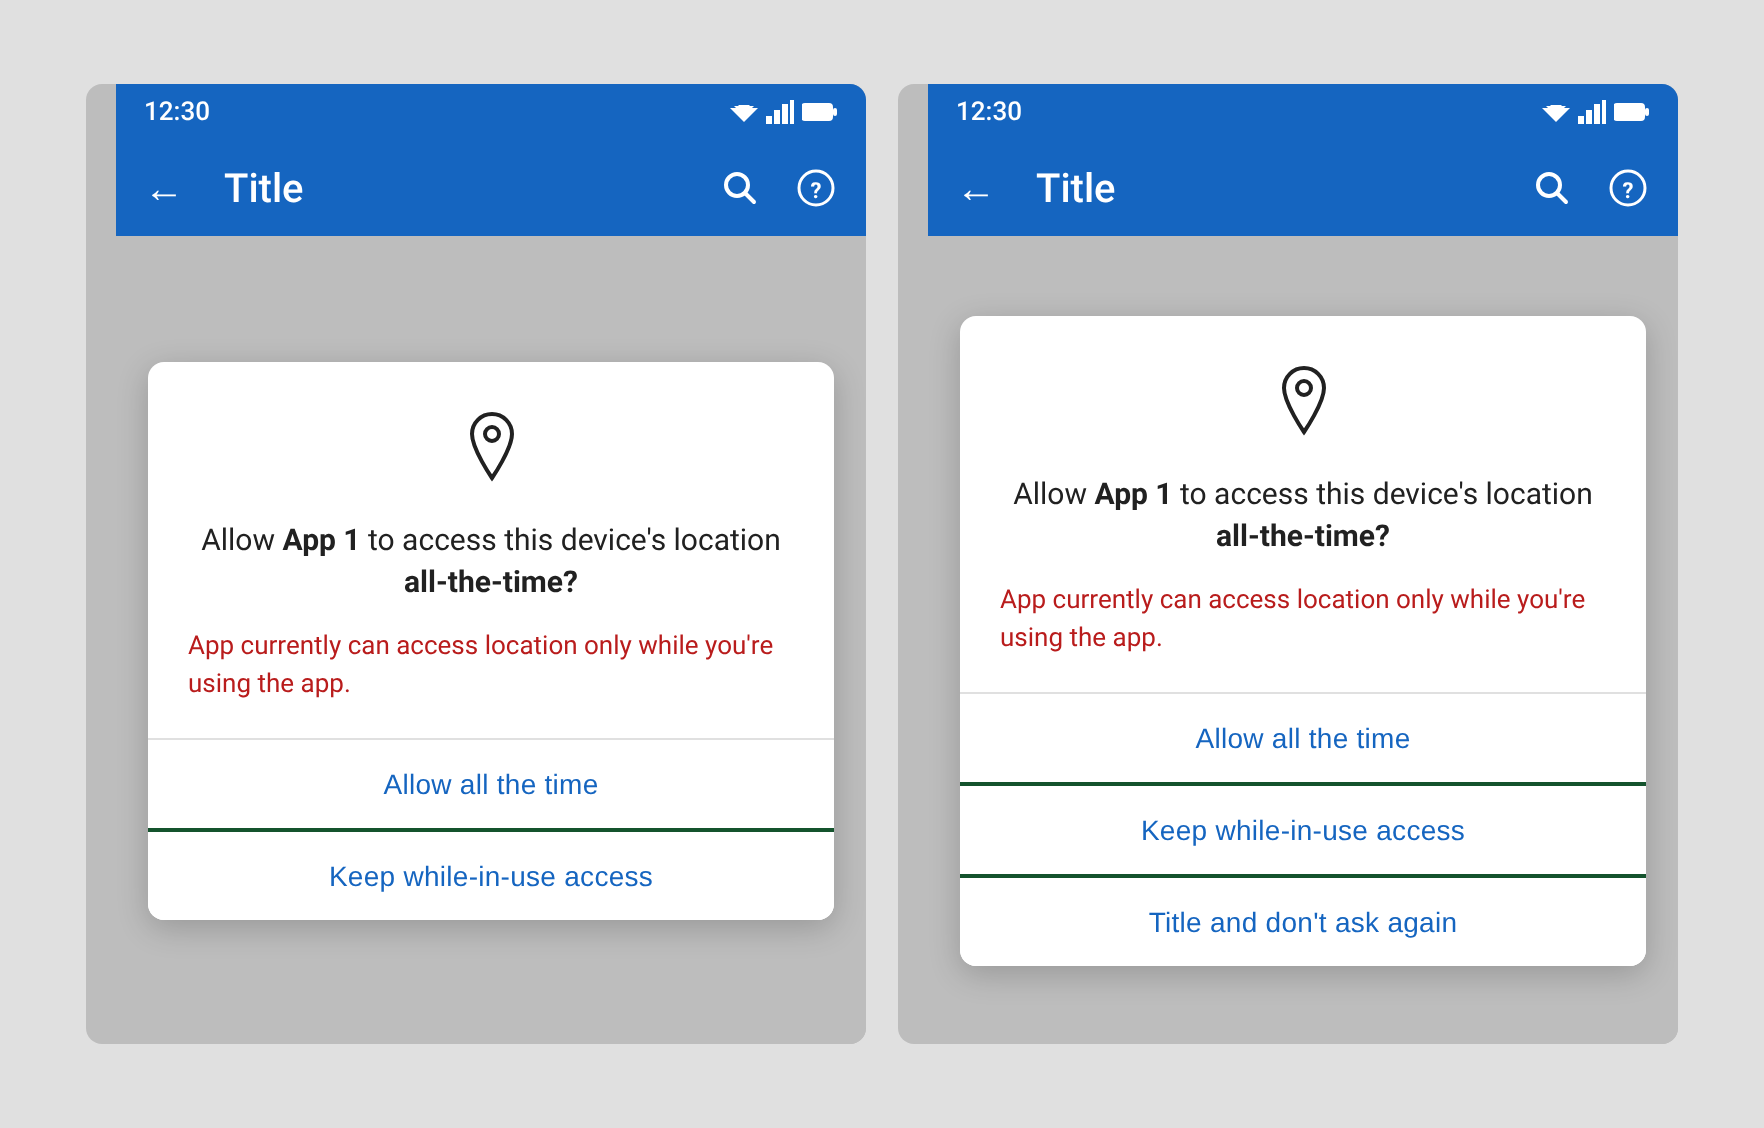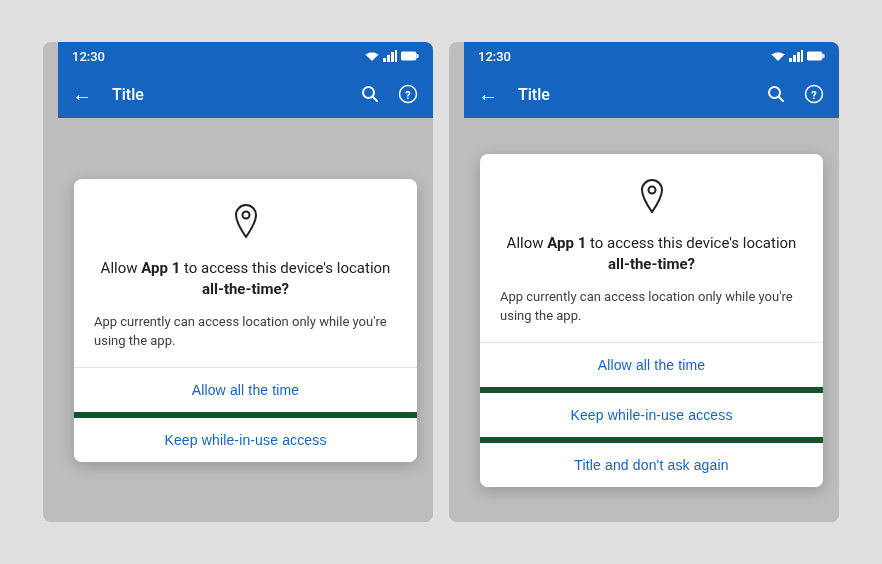--- a/index.html
+++ b/index.html
@@ -60,21 +60,21 @@
       flex-shrink: 0;
       gap: 20px;
     }
     .app-bar-back {
       color: white;
       font-size: 20px;
       cursor: pointer;
     }
     .app-bar-title {
       color: white;
-      font-size: 16px;
+      font-size: 20px;
       font-weight: 500;
       flex: 1;
     }
     .app-bar-icons {
       display: flex;
       gap: 16px;
       color: white;
       font-size: 18px;
     }
     .app-bar-icon {
@@ -117,37 +117,37 @@
       font-size: 15px;
       color: #212121;
       line-height: 1.4;
       margin-bottom: 12px;
     }
     .dialog-title strong {
       font-weight: 700;
     }
     .dialog-message {
       font-size: 13px;
-      color: #404040;
+      color: #b91c1c;
       line-height: 1.5;
       margin-bottom: 8px;
     }
     .dialog-actions {
       display: flex;
       flex-direction: column;
       border-top: 1px solid #e0e0e0;
     }
     .dialog-btn {
       padding: 14px 20px;
       text-align: center;
       color: #1565c0;
       font-size: 14px;
       font-weight: 500;
       cursor: pointer;
-      border-bottom: 6px solid #14532d;
+      border-bottom: 2px solid #14532d;
       background: white;
       border-left: none;
       border-right: none;
       border-top: none;
       letter-spacing: 0.01em;
     }
     .dialog-btn:last-child {
       border-bottom: none;
     }
   </style>

